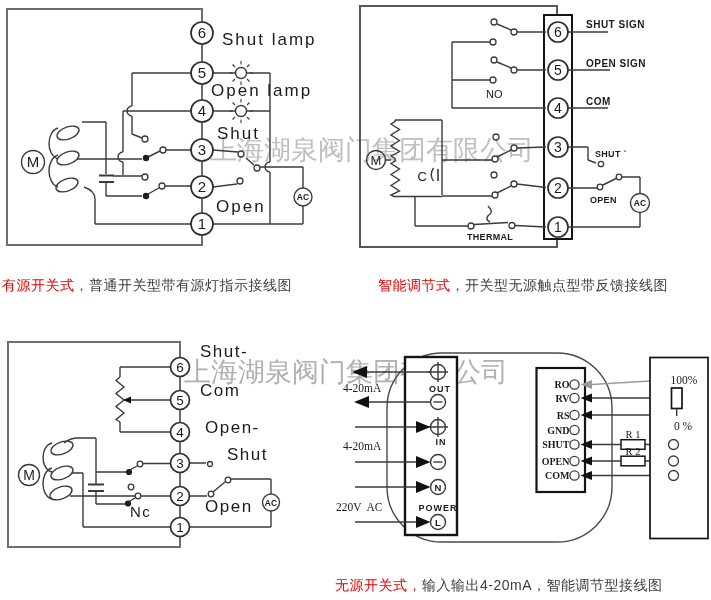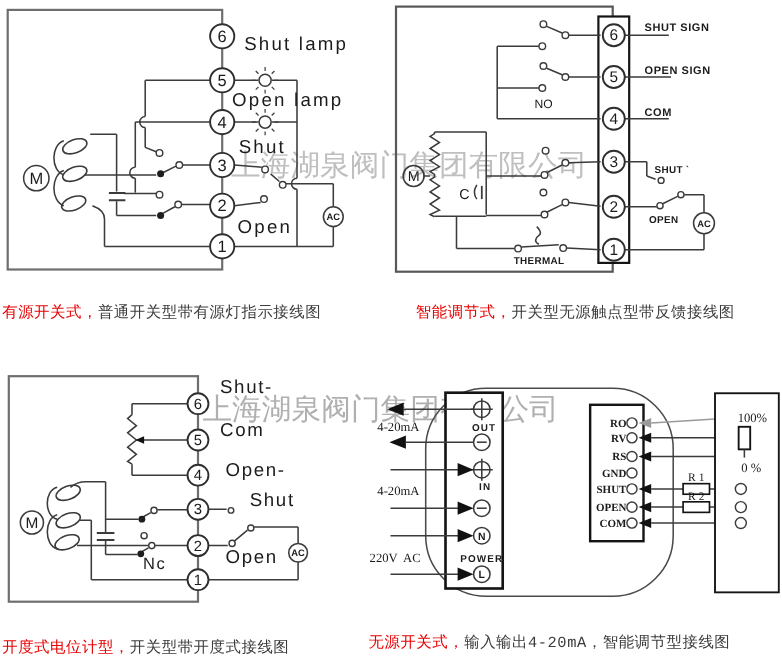--- a/index.html
+++ b/index.html
@@ -1,20 +1,20 @@
 <!DOCTYPE html>
 <html><head>
 <meta charset="utf-8">
 <style>
   html,body{margin:0;padding:0;background:#fff}
   #stage{position:relative;width:711px;height:600px;background:#fff;overflow:hidden}
   .wm{position:absolute;font-family:Liberation Mono, monospace;font-size:27px;color:#bfbfbf;white-space:nowrap;z-index:1}
   #wm2{color:#b0b0b0}
   svg{position:absolute;left:0;top:0;z-index:2}
-  .cap{position:absolute;font-family:Liberation Mono, monospace;font-size:14px;line-height:14px;color:#3c3c3c;letter-spacing:0.5px;white-space:nowrap;z-index:3}
+  .cap{position:absolute;font-family:Liberation Sans, sans-serif;font-size:14px;line-height:14px;color:#3c3c3c;letter-spacing:0.5px;white-space:nowrap;z-index:3}
   .cap .red{color:#e60000}
   .w{stroke:#3b3b3b;stroke-width:1.4;fill:none}
   .box{stroke:#6e6e6e;stroke-width:2;fill:none}
   .box2{stroke:#585858;stroke-width:2;fill:none}
   .blk{stroke:#141414;fill:#fff}
   .term{fill:#fff;stroke:#2e2e2e;stroke-width:1.7}
   .cnt{fill:#fff;stroke:#3b3b3b;stroke-width:1.3}
   .dot{fill:#1e1e1e;stroke:none}
   .tri{fill:#111;stroke:none}
   .gry{stroke:#9a9a9a}
@@ -382,15 +382,14 @@
       <g>
         <circle class="cnt" cx="673.5" cy="444.5" r="5"></circle>
         <circle class="cnt" cx="673.5" cy="461" r="5"></circle>
         <circle class="cnt" cx="673.5" cy="475.5" r="5"></circle>
       </g>
     </g>
   </svg>
 
   <div class="cap" style="left:2px;top:278px"><span class="red">有源开关式，</span><span>普通开关型带有源灯指示接线图</span></div>
   <div class="cap" style="left:378px;top:278px"><span class="red">智能调节式，</span><span>开关型无源触点型带反馈接线图</span></div>
-  <div class="cap" style="left:2px;top:583px"><span class="red">开度式电位计型，</span><span>开关型带开度式接线图</span></div>
   <div class="cap" style="left:335px;top:578px"><span class="red">无源开关式，</span><span>输入输出4-20mA，智能调节型接线图</span></div>
 </div>
 
 </body></html>

